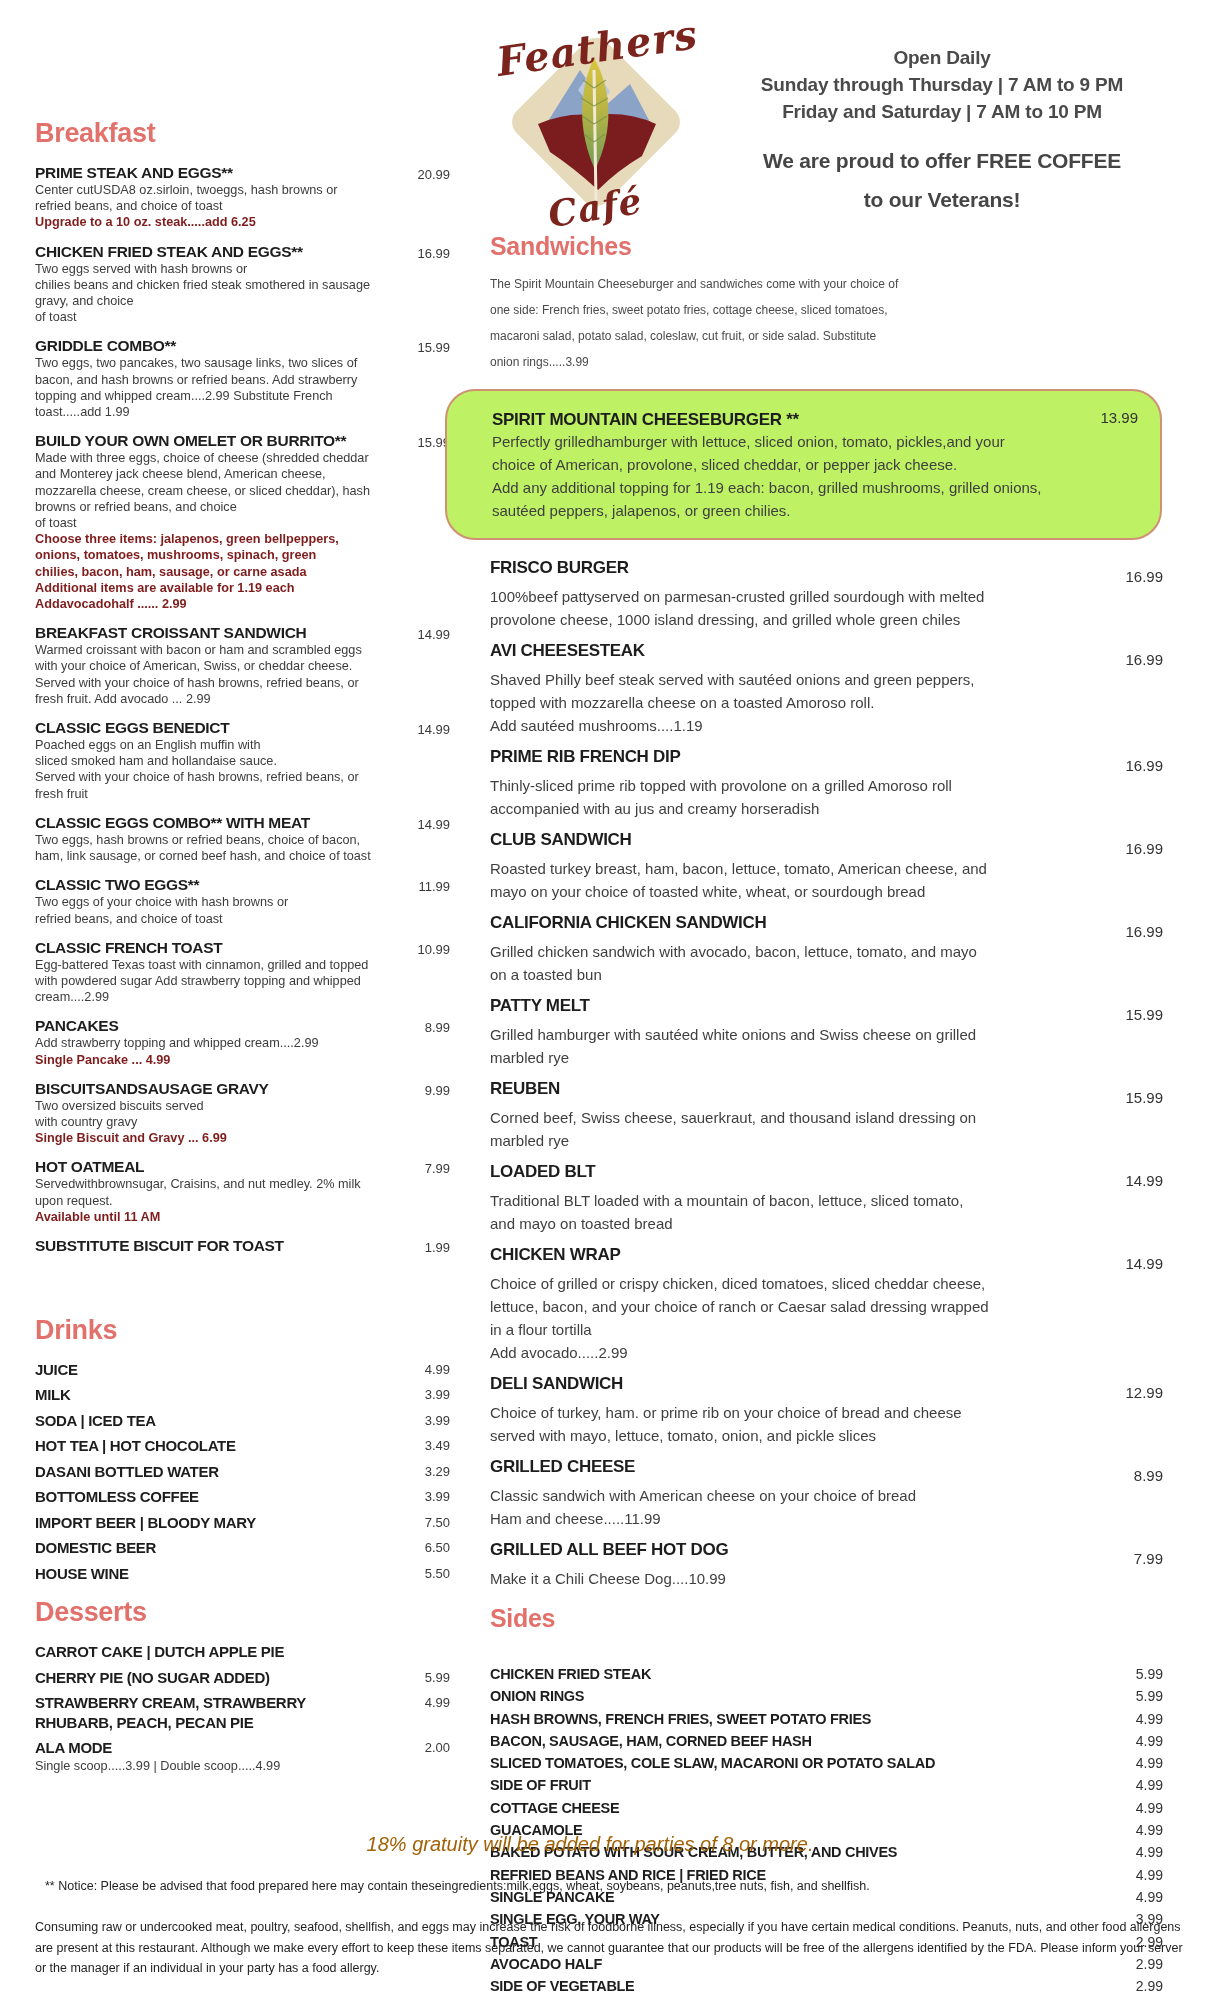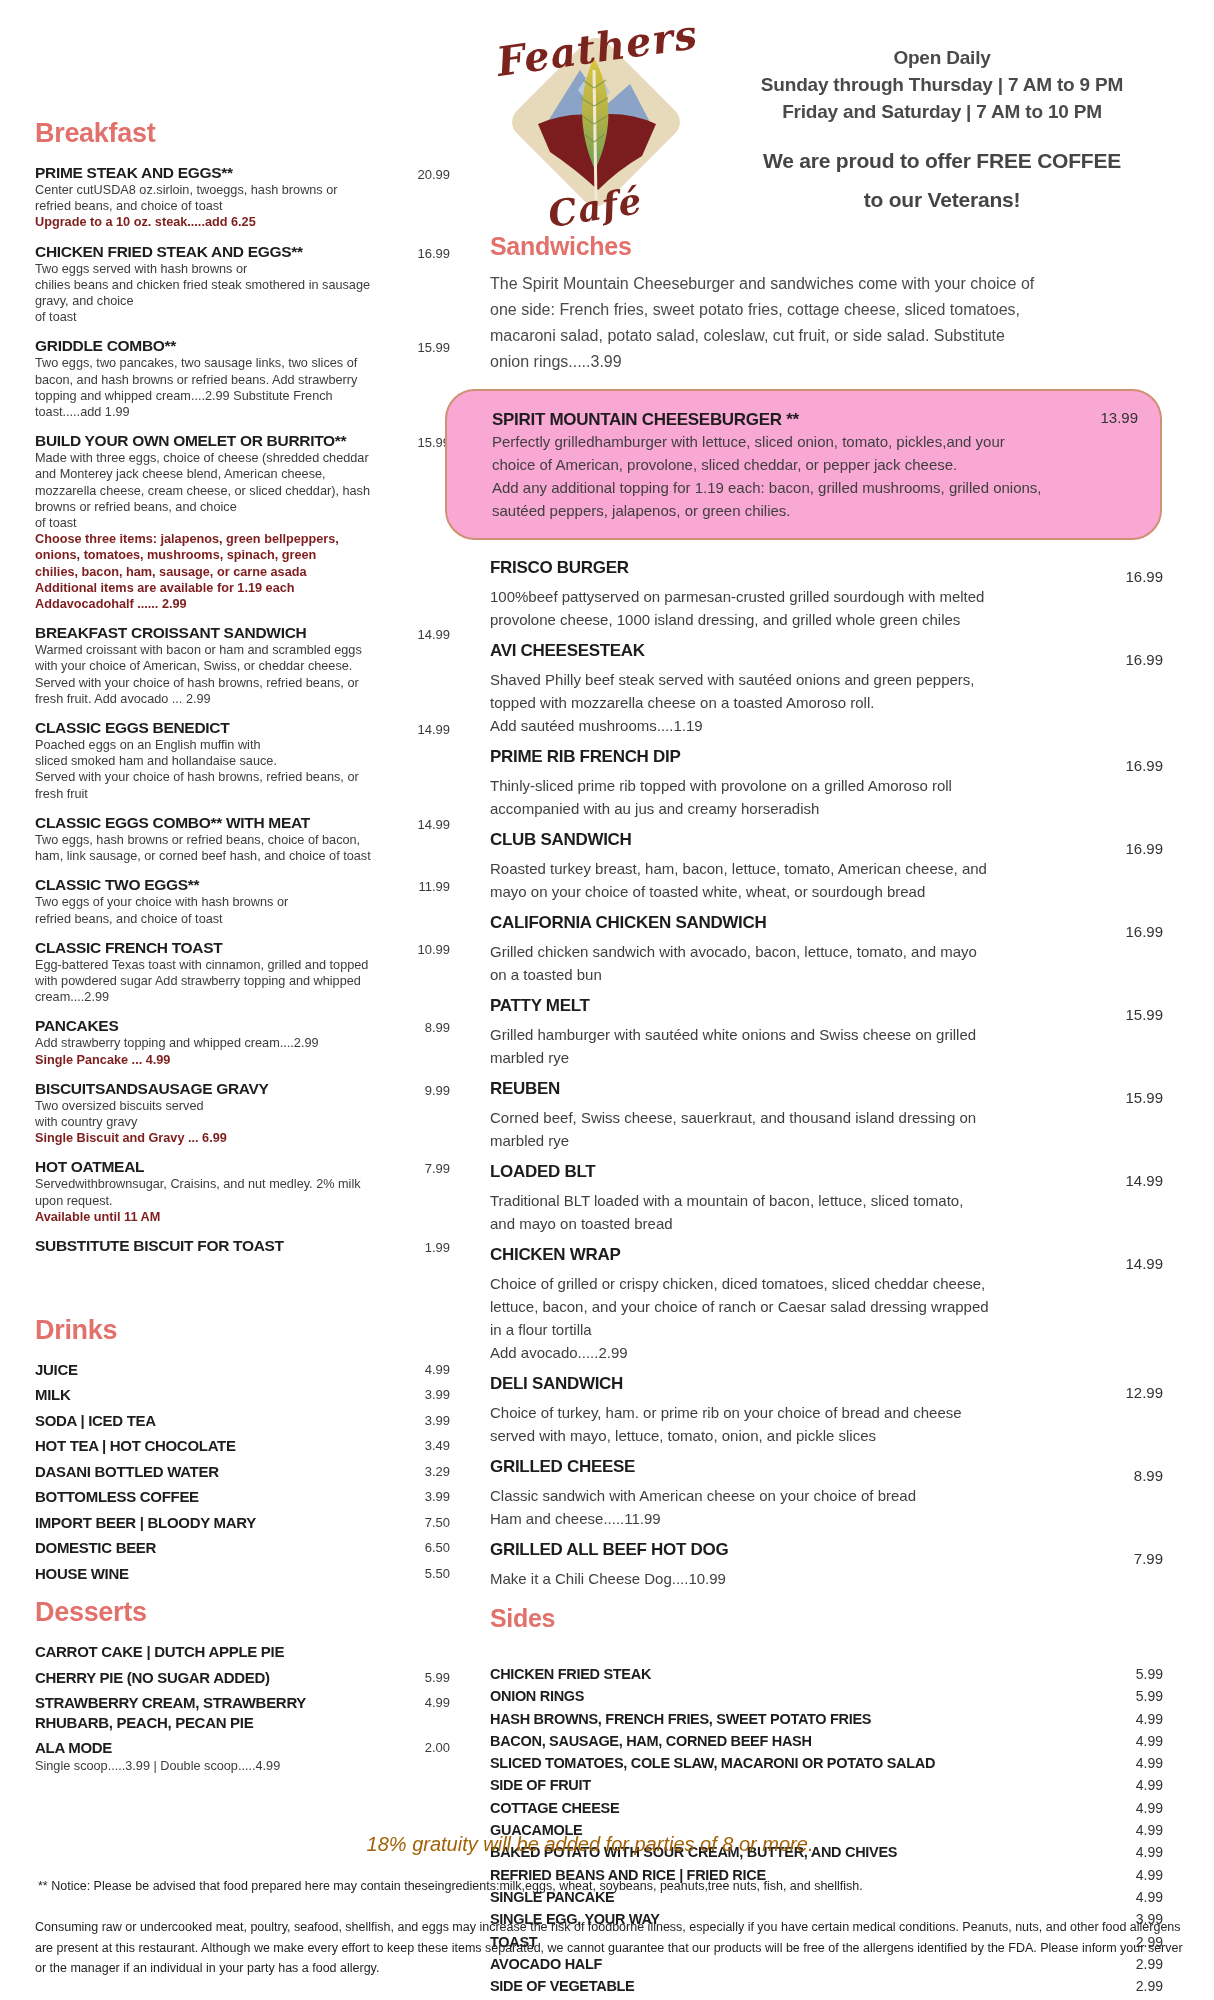--- a/index.html
+++ b/index.html
@@ -32,41 +32,41 @@
            font-size:40px;color:#7b241e;transform:rotate(-8deg);letter-spacing:1px;}
   .logo-t2{position:absolute;bottom:-2px;left:58px;font-family:"DejaVu Serif",serif;font-style:italic;font-weight:700;
            font-size:36px;color:#7b241e;transform:rotate(-9deg);letter-spacing:1px;}
   
   .hours-blk{flex:1;text-align:center;padding-top:26px;color:#4a4a4a;}
   .hours-line{font-size:19px;font-weight:700;line-height:27px;letter-spacing:-0.2px;}
   .promo-blk{margin-top:16px;}
   .promo-line{font-size:21px;font-weight:700;line-height:39px;color:#454545;letter-spacing:-0.2px;}
   
   .sand-h{margin:6px 0 10px 0;font-size:25px;}
-  .intro-line{font-size:16px;line-height:26px;color:#4a4a4a;}
-  .feat-box{position:relative;margin:14px 0 18px -45px;width:646px;background:#f9a8d4;
+  .intro-line{font-size:12px;line-height:26px;color:#4a4a4a;}
+  .feat-box{position:relative;margin:14px 0 18px -45px;width:646px;background:#bef264;
             border:2px solid #cf9073;border-radius:30px;padding:18px 22px 16px 45px;}
   .feat-head{display:flex;justify-content:space-between;align-items:flex-start;}
   .feat-name{font-size:17px;font-weight:700;letter-spacing:-0.3px;color:#1d1d1d;line-height:21px;}
   .feat-price{font-size:15px;color:#333;white-space:nowrap;}
   .feat-line{font-size:15px;line-height:23px;color:#3f3f3f;}
   .r-item{position:relative;margin-bottom:10px;}
   .r-head{display:flex;justify-content:space-between;align-items:flex-start;}
   .r-name{font-size:17px;font-weight:700;letter-spacing:-0.3px;line-height:20px;color:#1d1d1d;max-width:560px;}
   .r-price{font-size:15px;color:#333;padding-top:10px;white-space:nowrap;}
   .r-line{font-size:15px;line-height:23px;color:#3f3f3f;max-width:600px;}
   
   .sides-h{margin:14px 0 30px 0;font-size:25px;}
   .s-row{display:flex;justify-content:space-between;line-height:22.3px;}
   .s-name{font-size:14.5px;font-weight:700;letter-spacing:-0.3px;color:#1d1d1d;}
   .s-price{font-size:14px;color:#333;white-space:nowrap;}
   
   .gratuity{position:absolute;top:1833px;left:0;width:1180px;text-align:center;
             font-size:20px;font-weight:500;color:#a16207;font-style:italic;}
-  .notice{position:absolute;top:1879px;left:38px;width:1150px;font-size:12.5px;color:#1f1f1f;}
+  .notice{position:absolute;top:1879px;left:45px;width:1150px;font-size:12.5px;color:#1f1f1f;}
   .allergen{position:absolute;top:1917px;left:35px;width:1152px;font-size:12.5px;line-height:20.5px;color:#1f1f1f;}
 </style>
 </head>
 <body>
 
 <div class="page">
 
   <div class="left-col">
 
     <section>

